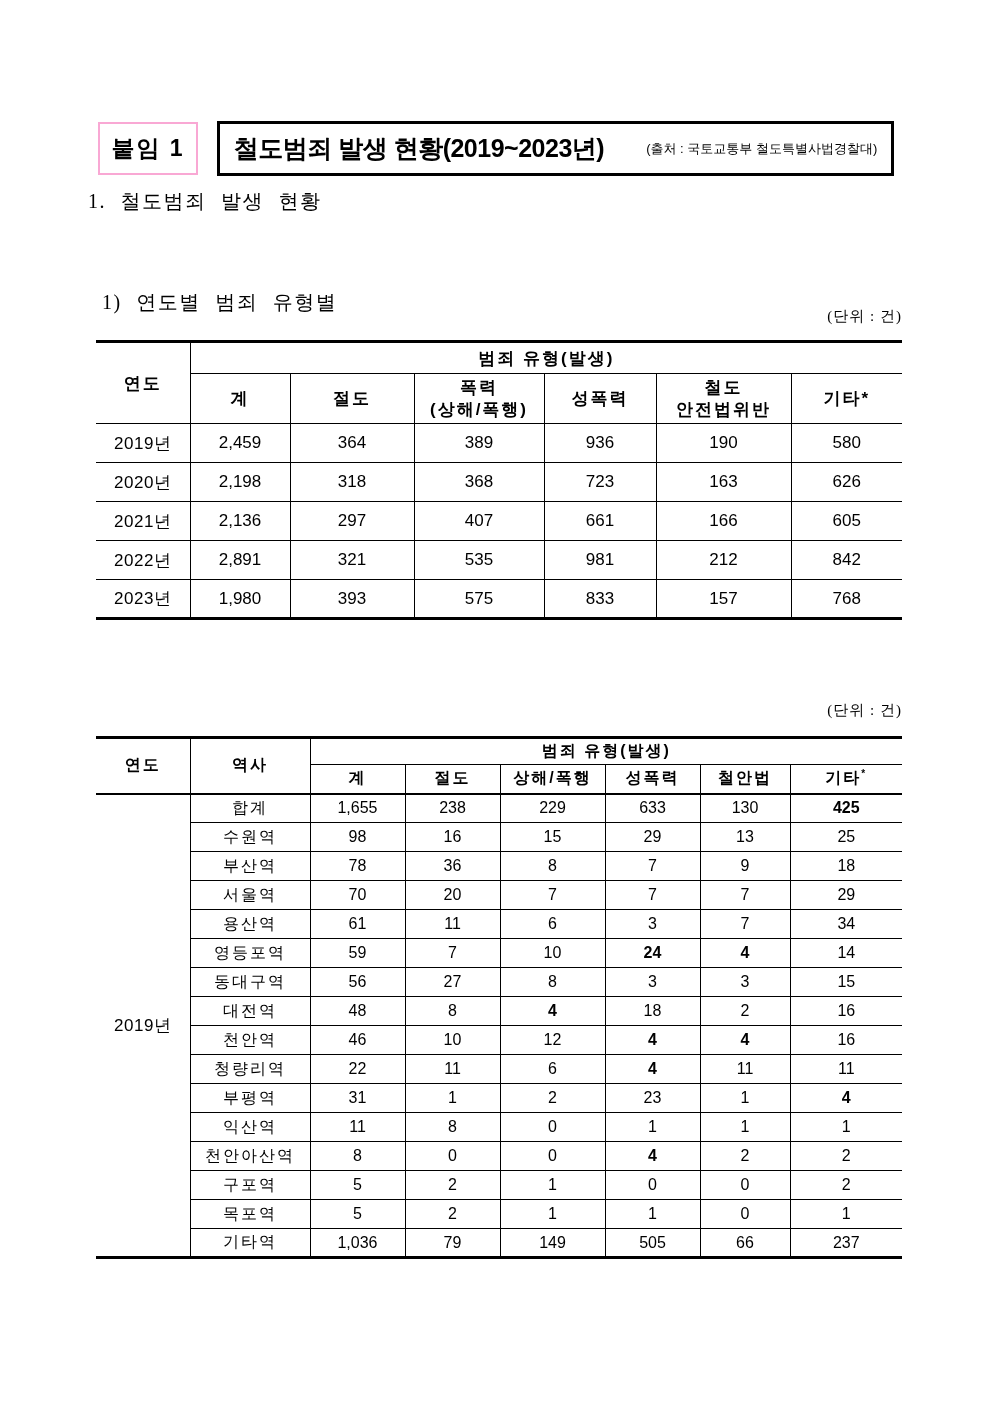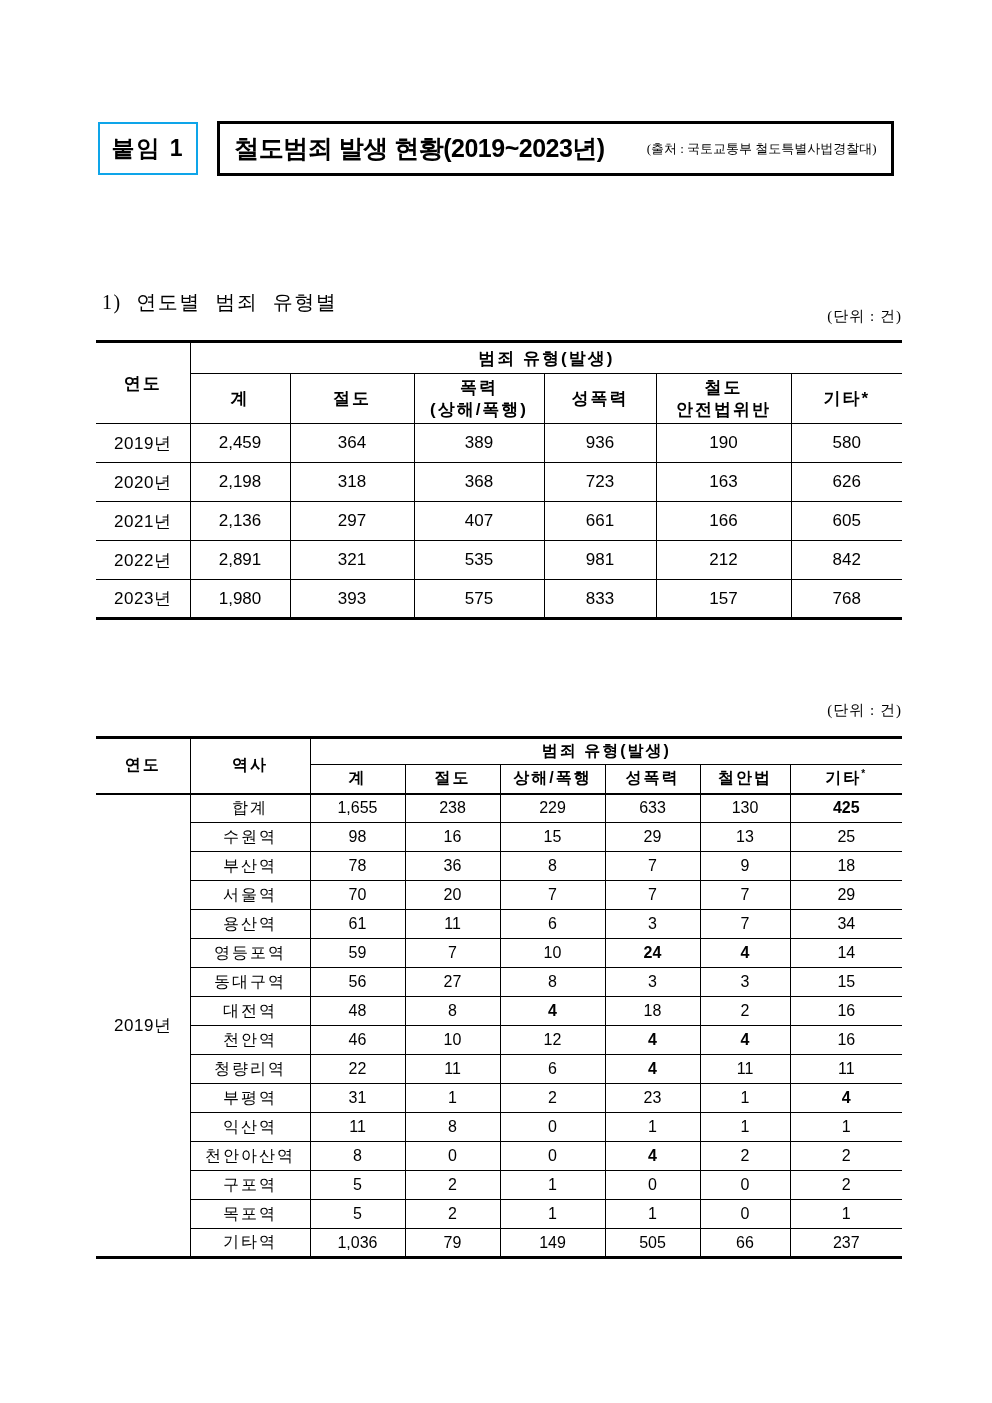--- a/index.html
+++ b/index.html
@@ -1,25 +1,25 @@
 <!DOCTYPE html>
 <html><head>
 <meta charset="utf-8">
 <style>
   *{margin:0;padding:0;box-sizing:border-box;}
   html,body{background:#fff;}
   body{width:992px;height:1403px;font-family:"Liberation Sans","DejaVu Sans",sans-serif;color:#000;}
   .page{position:relative;width:992px;height:1403px;background:#fff;overflow:hidden;}
 
-  .attach-box{position:absolute;left:98px;top:122px;width:100px;height:53px;border:2px solid #0ea5e9;
+  .attach-box{position:absolute;left:98px;top:122px;width:100px;height:53px;border:2px solid #f9a8d4;
     display:flex;align-items:center;justify-content:center;font-weight:bold;font-size:23px;letter-spacing:2px;}
   .title-box{position:absolute;left:217px;top:121px;width:677px;height:55px;border:3px solid #000;
     display:flex;align-items:center;justify-content:center;gap:8px;white-space:nowrap;}
   .doc-title{font-size:25px;font-weight:800;letter-spacing:-0.5px;}
-  .doc-source{font-size:13px;font-family:Liberation Serif, serif;margin-left:34px;}
+  .doc-source{font-size:13px;font-family:Liberation Sans, sans-serif;margin-left:34px;}
 
   .h1{position:absolute;left:88px;top:188px;font-size:20px;font-family:"Liberation Serif","DejaVu Serif",serif;
     word-spacing:8px;letter-spacing:1.5px;}
   .h2{position:absolute;font-size:20px;font-family:"Liberation Serif","DejaVu Serif",serif;
     word-spacing:8px;letter-spacing:1.5px;}
   .s1{left:102px;top:265px;margin-top:24px;}
   .s2{left:102px;top:663px;}
   .unit{position:absolute;right:90px;font-size:15px;font-family:"Liberation Serif","DejaVu Serif",serif;letter-spacing:1px;}
   .u1{top:307px;}
   .u2{top:701px;}
@@ -59,20 +59,21 @@
 
   <div class="attach-box">
     <span>붙임 1</span>
   </div>
 
   <div class="title-box">
     <span class="doc-title">철도범죄 발생 현황(2019~2023년)</span>
     <span class="doc-source">(출처 : 국토교통부 철도특별사법경찰대)</span>
   </div>
 
+  <div class="h1">1. 철도범죄 발생 현황</div>
 
   <div class="h2 s1">1) 연도별 범죄 유형별</div>
   <div class="unit u1">(단위 : 건)</div>
 
   <table id="t1">
     <colgroup>
       <col style="width:94px">
         <col style="width:100px">
         <col style="width:124px">
         <col style="width:130px">

